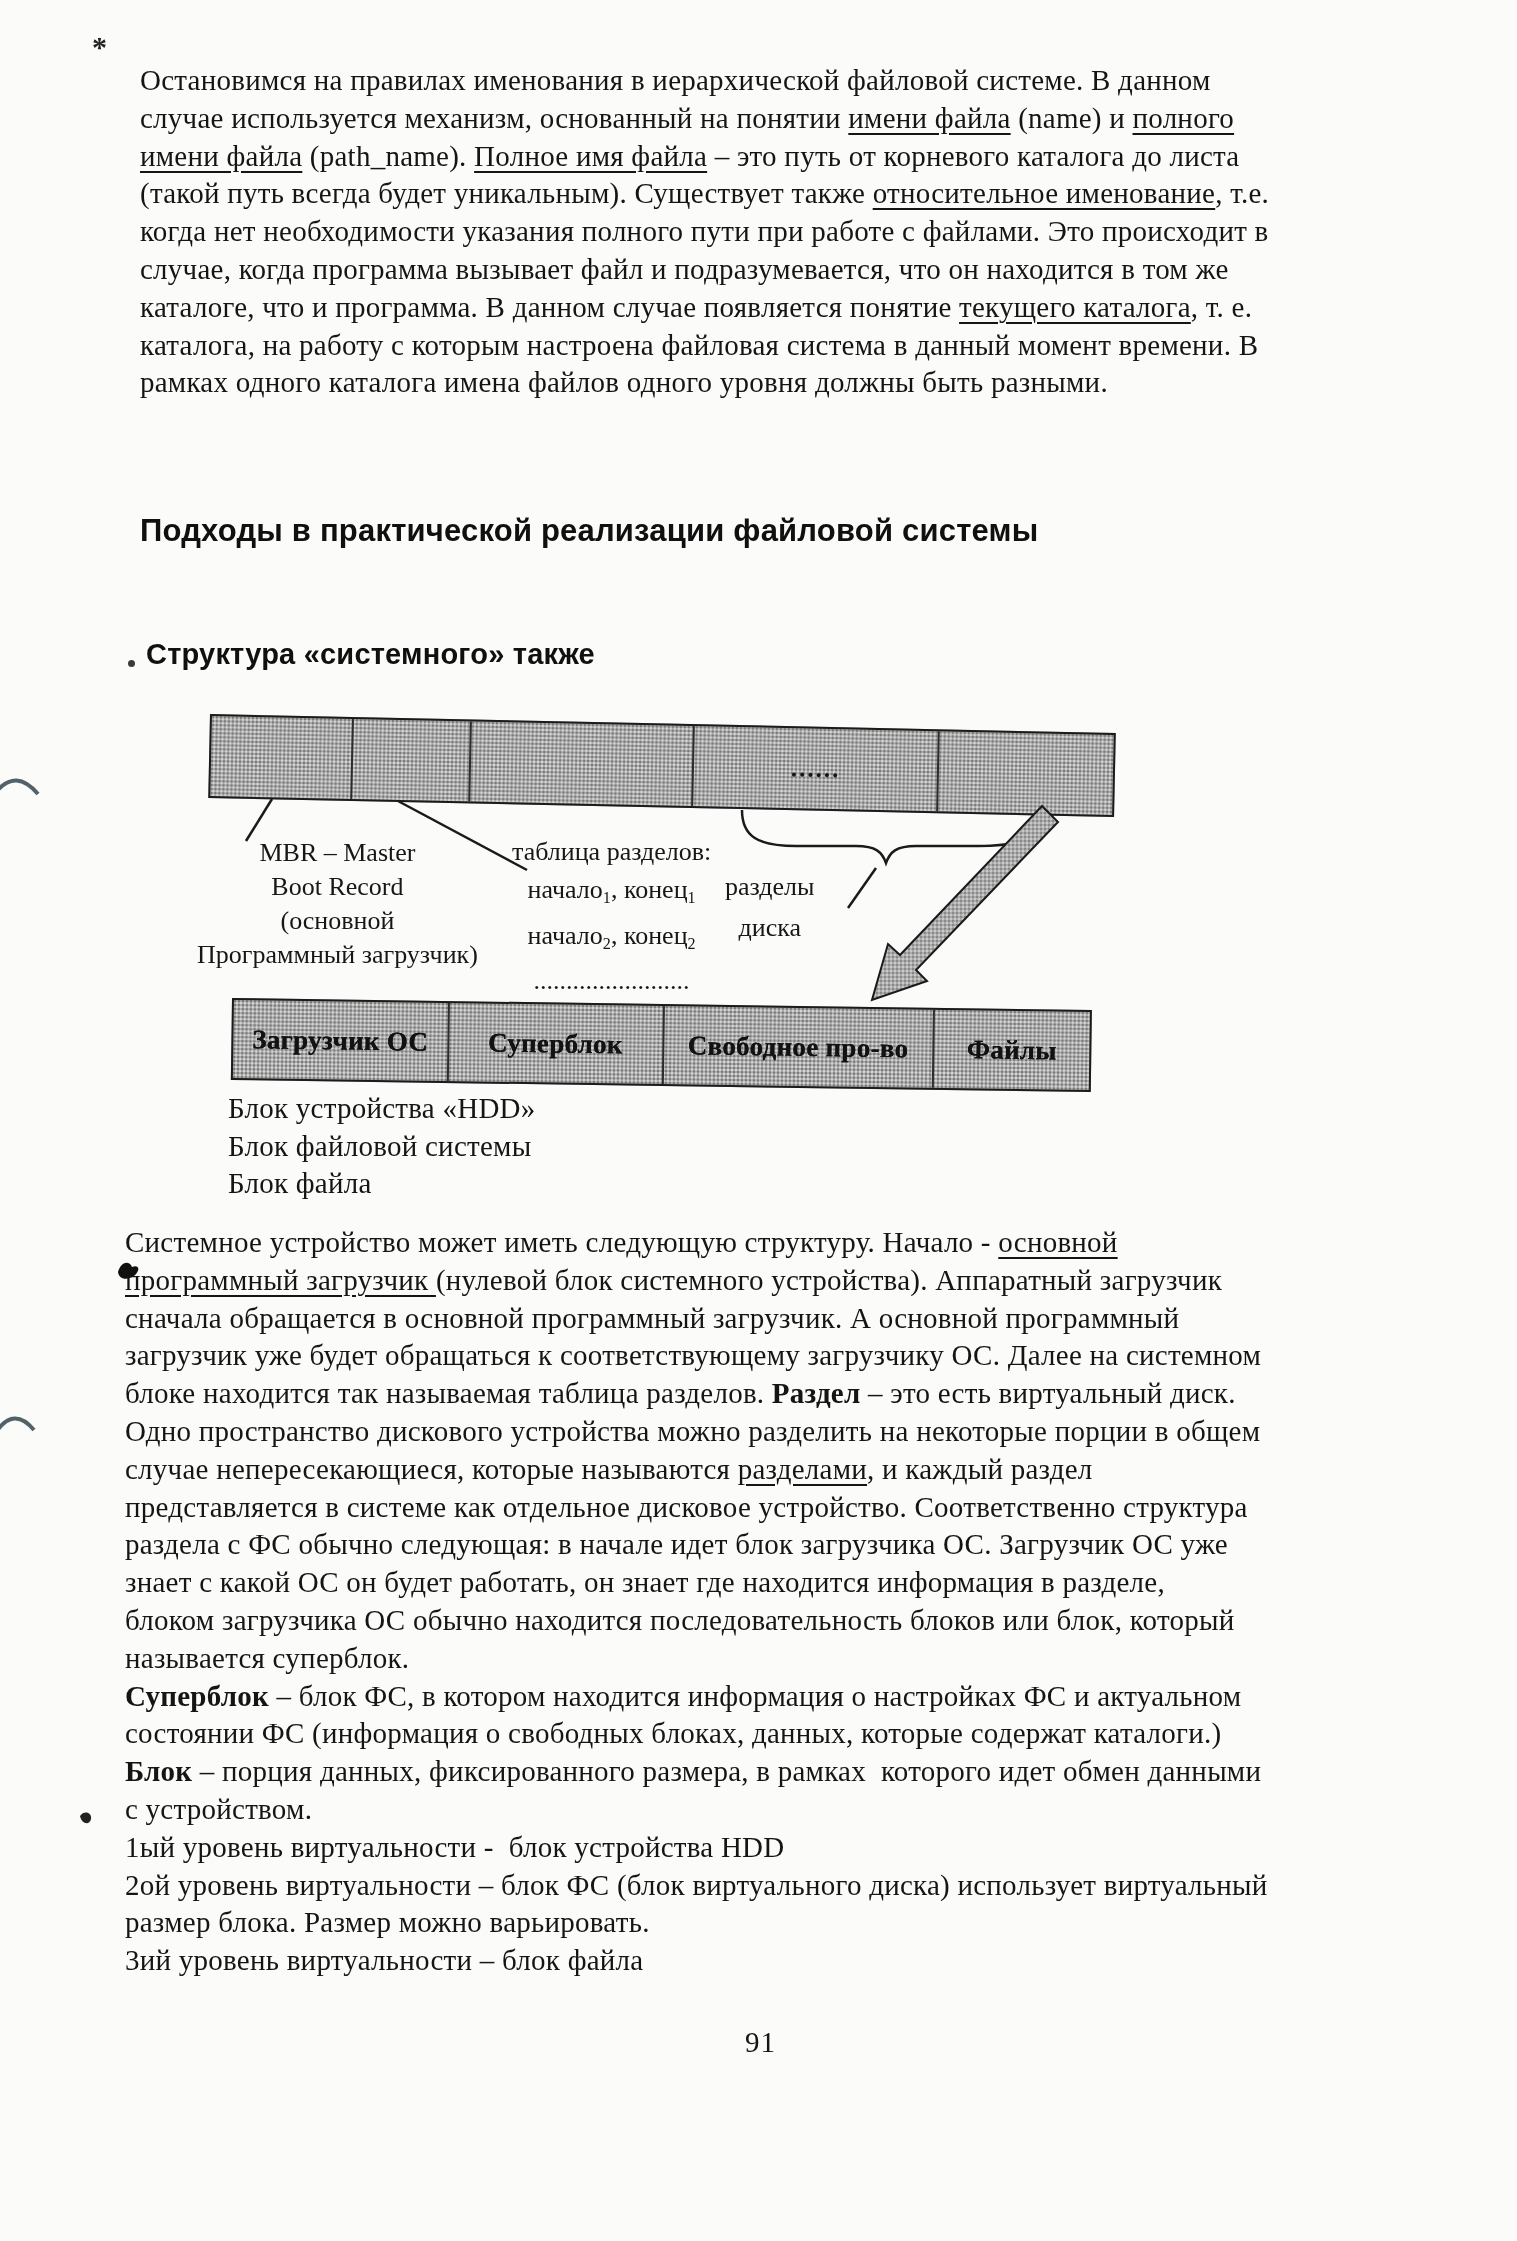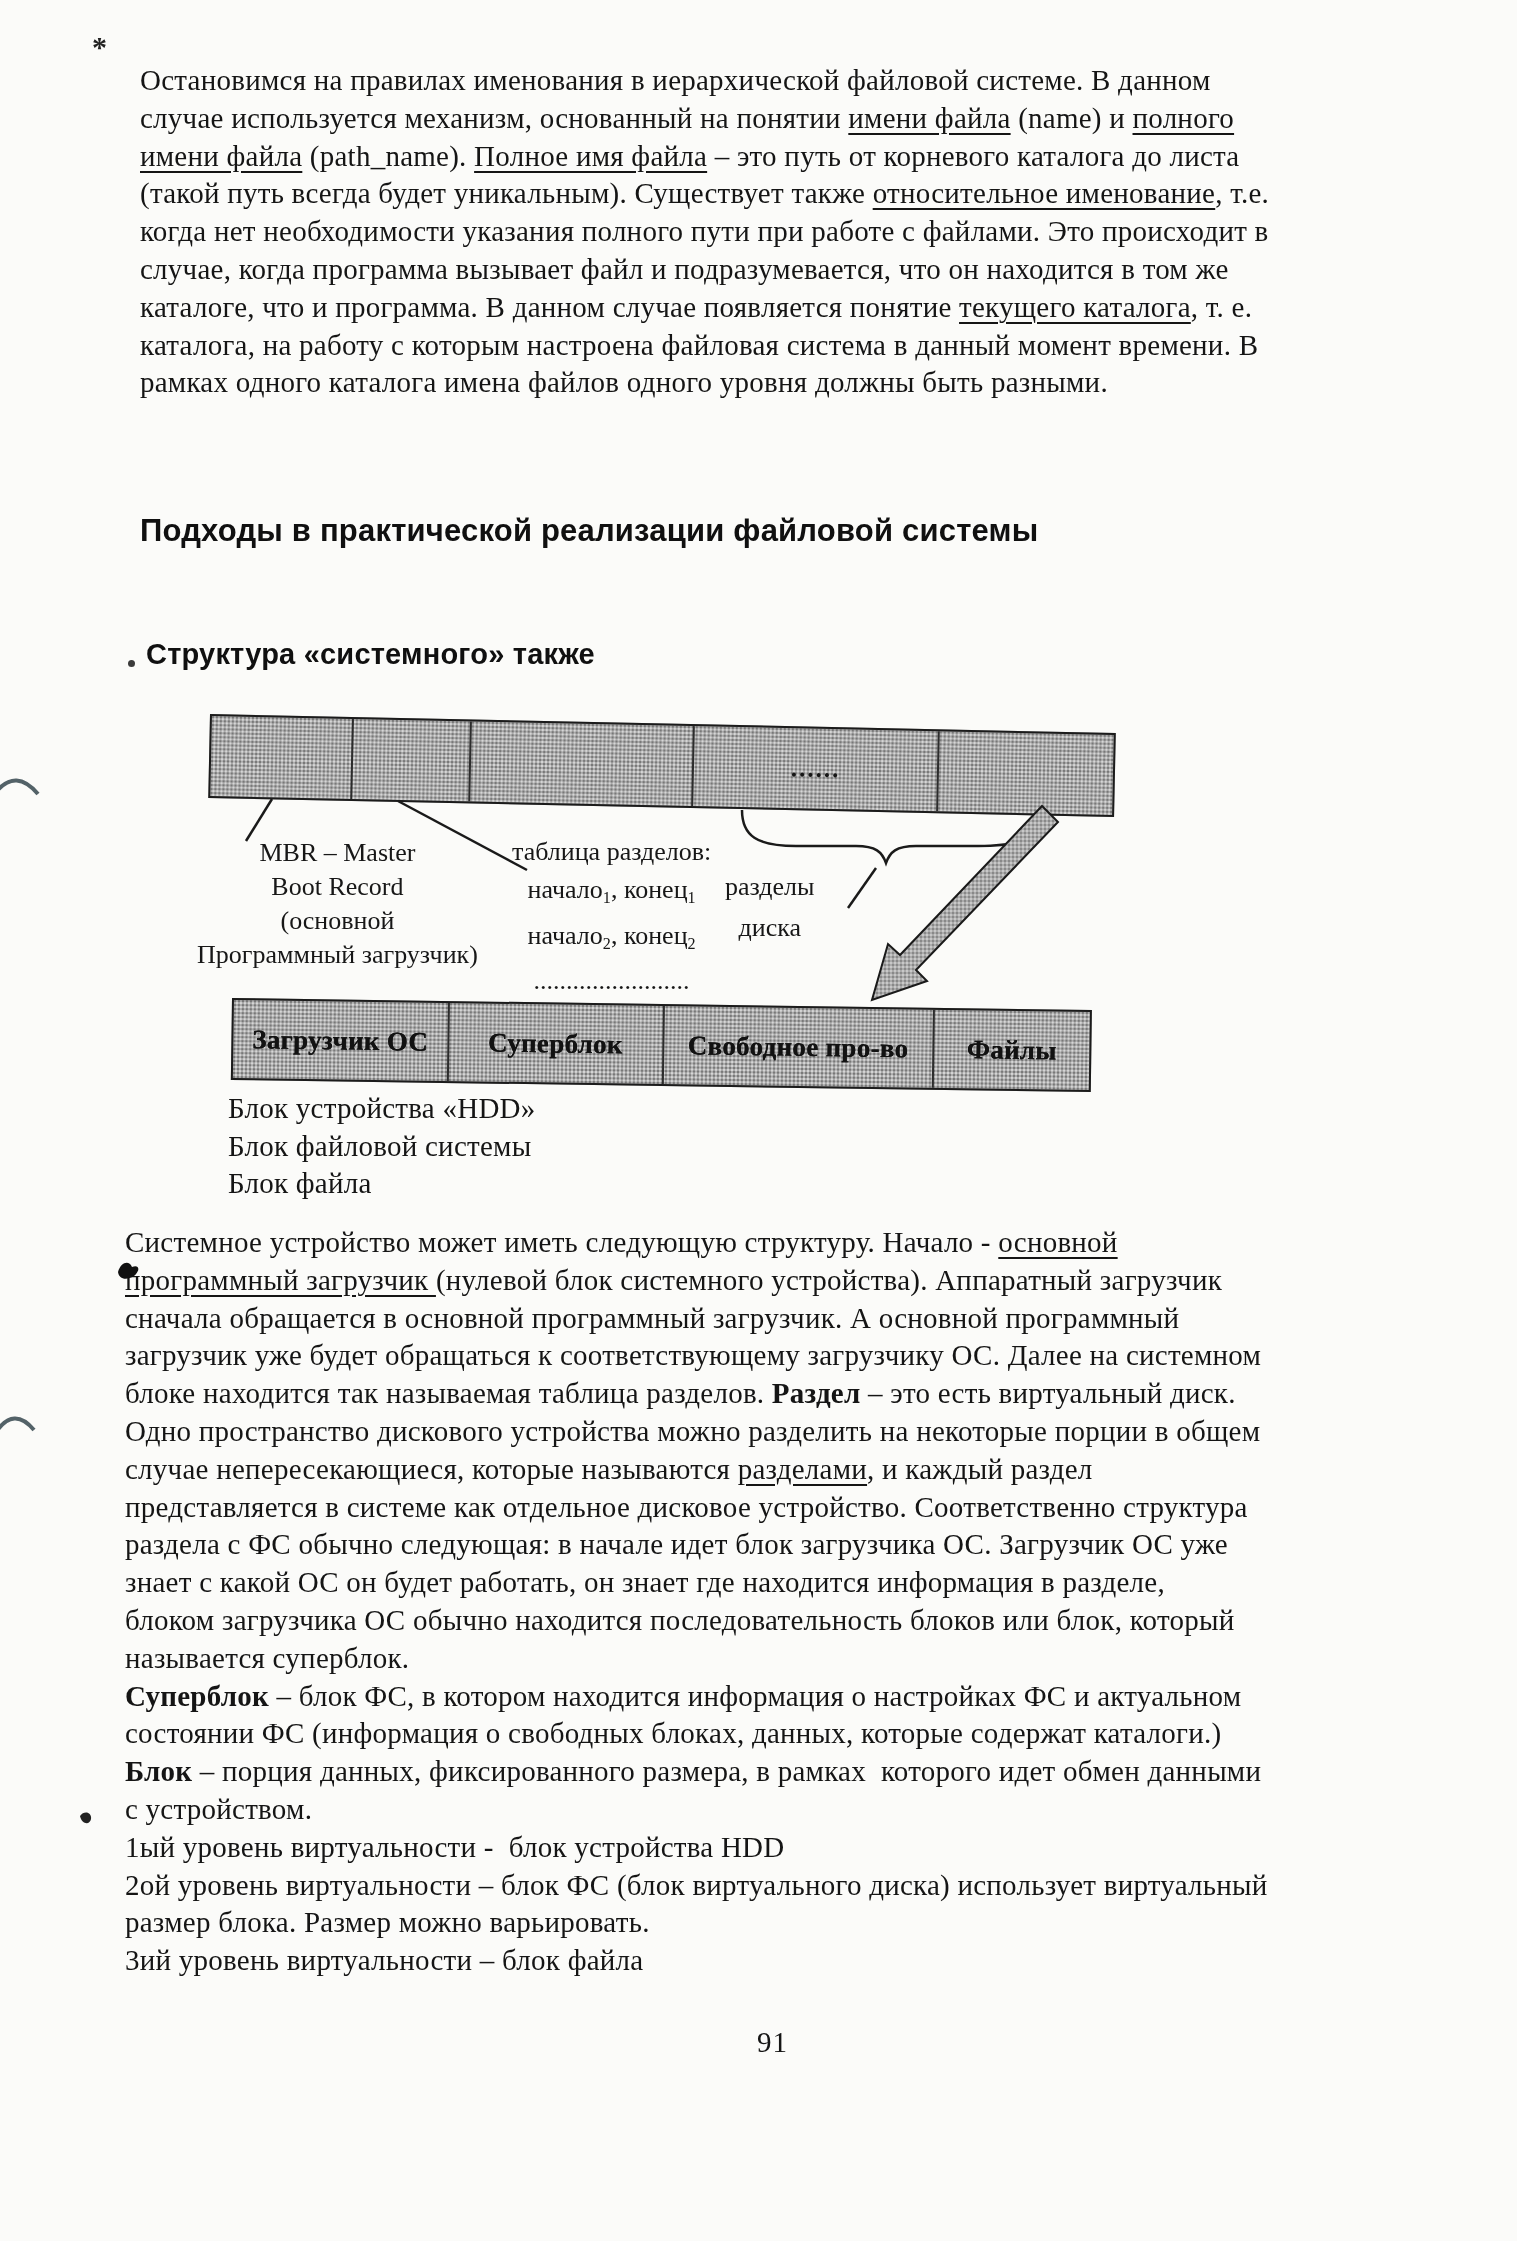--- a/index.html
+++ b/index.html
@@ -46,21 +46,21 @@
   #top-bar{left:210px;top:714px;width:906px;height:84px;transform:rotate(1.2deg);transform-origin:0 0;}
   #top-bar .cell span{font-size:25px;font-weight:bold;letter-spacing:2px;color:#161616;}
   #bottom-bar{left:232px;top:998px;width:860px;height:82px;transform:rotate(0.8deg);transform-origin:0 0;}
   #bottom-bar .cell span{font-size:27px;font-weight:bold;letter-spacing:0.3px;color:#121212;text-shadow:0 0 0.6px #111;}
   
   .dlabel{font-size:26px;line-height:34px;color:#171717;text-align:center;}
   #mbr-label{left:197px;top:836px;}
   #ptable-label{left:512px;top:833px;line-height:38px;}
   #parts-label{left:725px;top:866px;line-height:41px;}
   #legend{left:228px;top:1090px;font-size:29px;line-height:37.5px;}
-  #page-number{left:745px;top:2026px;font-size:29px;letter-spacing:1px;margin-left:12px;}
+  #page-number{left:745px;top:2026px;font-size:29px;letter-spacing:1px;}
   #margin-asterisk{left:92px;top:30px;font-size:30px;font-weight:bold;color:#222;}
   #subheading-dot{left:128px;top:660px;width:7px;height:7px;border-radius:50%;background:#3b3b3b;}
   #overlay{left:0;top:0;pointer-events:none;}
 </style>
 </head>
 <body>
 
 <div class="abs" id="margin-asterisk">*</div>
 <div class="abs" id="subheading-dot"></div>
 

